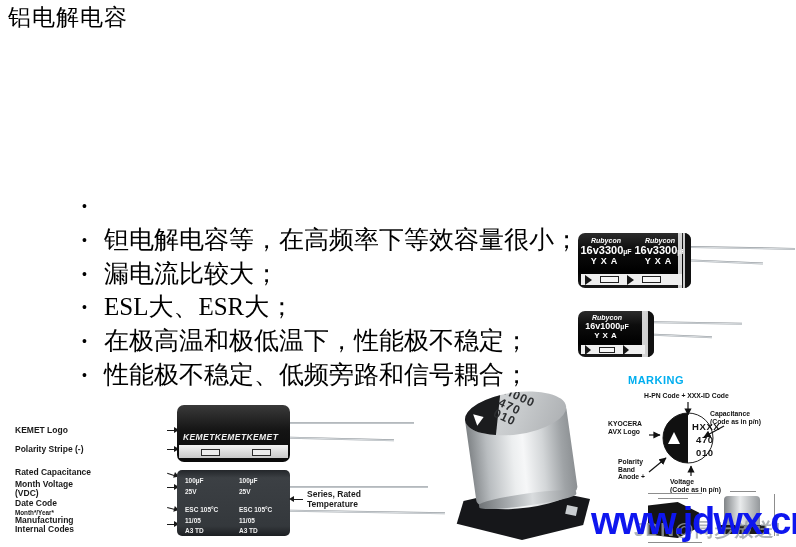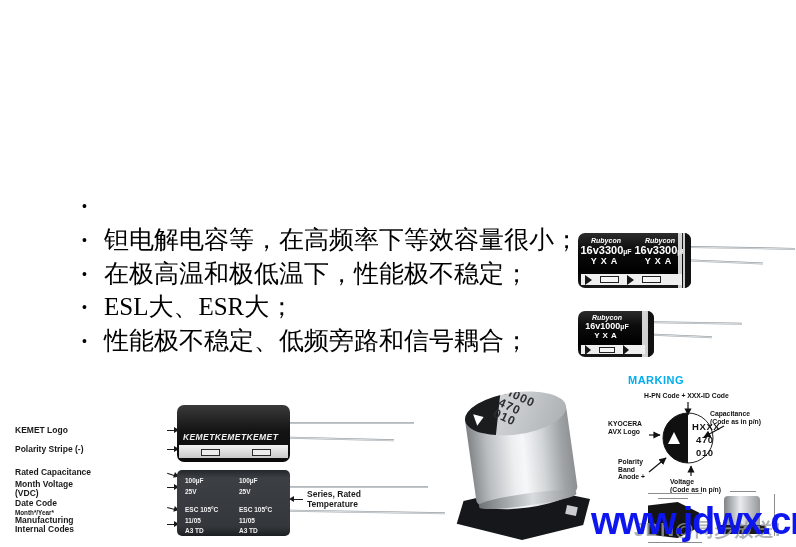--- a/index.html
+++ b/index.html
@@ -105,38 +105,43 @@
   .ghost{position:absolute;left:634px;top:517px;font-size:19px;letter-spacing:1px;color:#9aa1a7;
          font-family:"Liberation Sans",sans-serif;font-weight:700;opacity:.8;z-index:4;}
   .wm{position:absolute;left:591px;top:500px;z-index:5;font-family:"Liberation Sans",sans-serif;
       font-weight:700;font-size:38px;letter-spacing:-1.5px;color:#0e16ef;}
 </style>
 </head>
 <body>
 
 <div class="slide">
 
+  <div class="title">铝电解电容</div>
 
 
 
   <div class="features">
     <div class="feat">
         <span class="dot2"></span>
       </div>
     <div class="feat">
         <span class="dot2"></span>
         <div class="ftext">钽电解电容等，在高频率下等效容量很小；</div>
       </div>
     <div class="feat">
         <span class="dot2"></span>
+        <div class="ftext">漏电流比较大；</div>
+      </div>
+    <div class="feat">
+        <span class="dot2"></span>
+        <div class="ftext">ESL大、ESR大；</div>
+      </div>
+    <div class="feat">
+        <span class="dot2"></span>
         <div class="ftext">在极高温和极低温下，性能极不稳定；</div>
-      </div>
-    <div class="feat">
-        <span class="dot2"></span>
-        <div class="ftext">ESL大、ESR大；</div>
       </div>
     <div class="feat">
         <span class="dot2"></span>
         <div class="ftext">性能极不稳定、低频旁路和信号耦合；</div>
       </div>
   </div>
 
   <div class="photo">
     <div class="rcap cap1" style="left:13px;top:11px;width:113px;height:55px;">
       <span class="rprint" style="left:2px;width:52px;">

